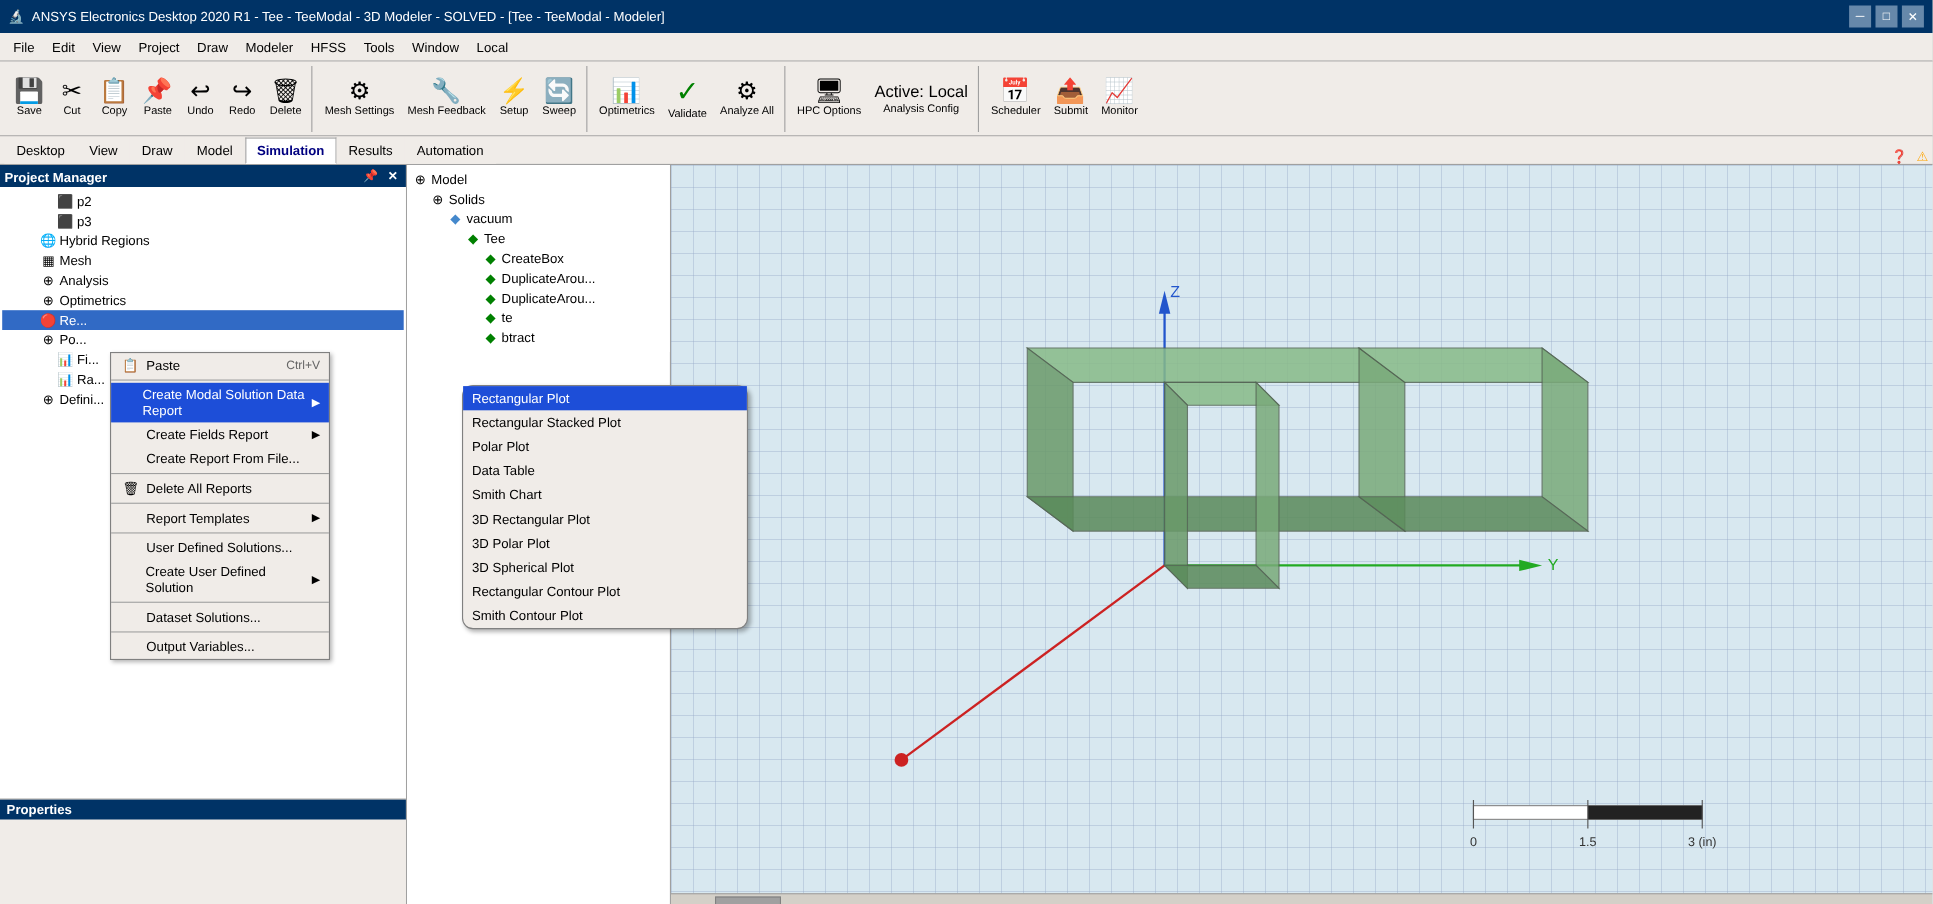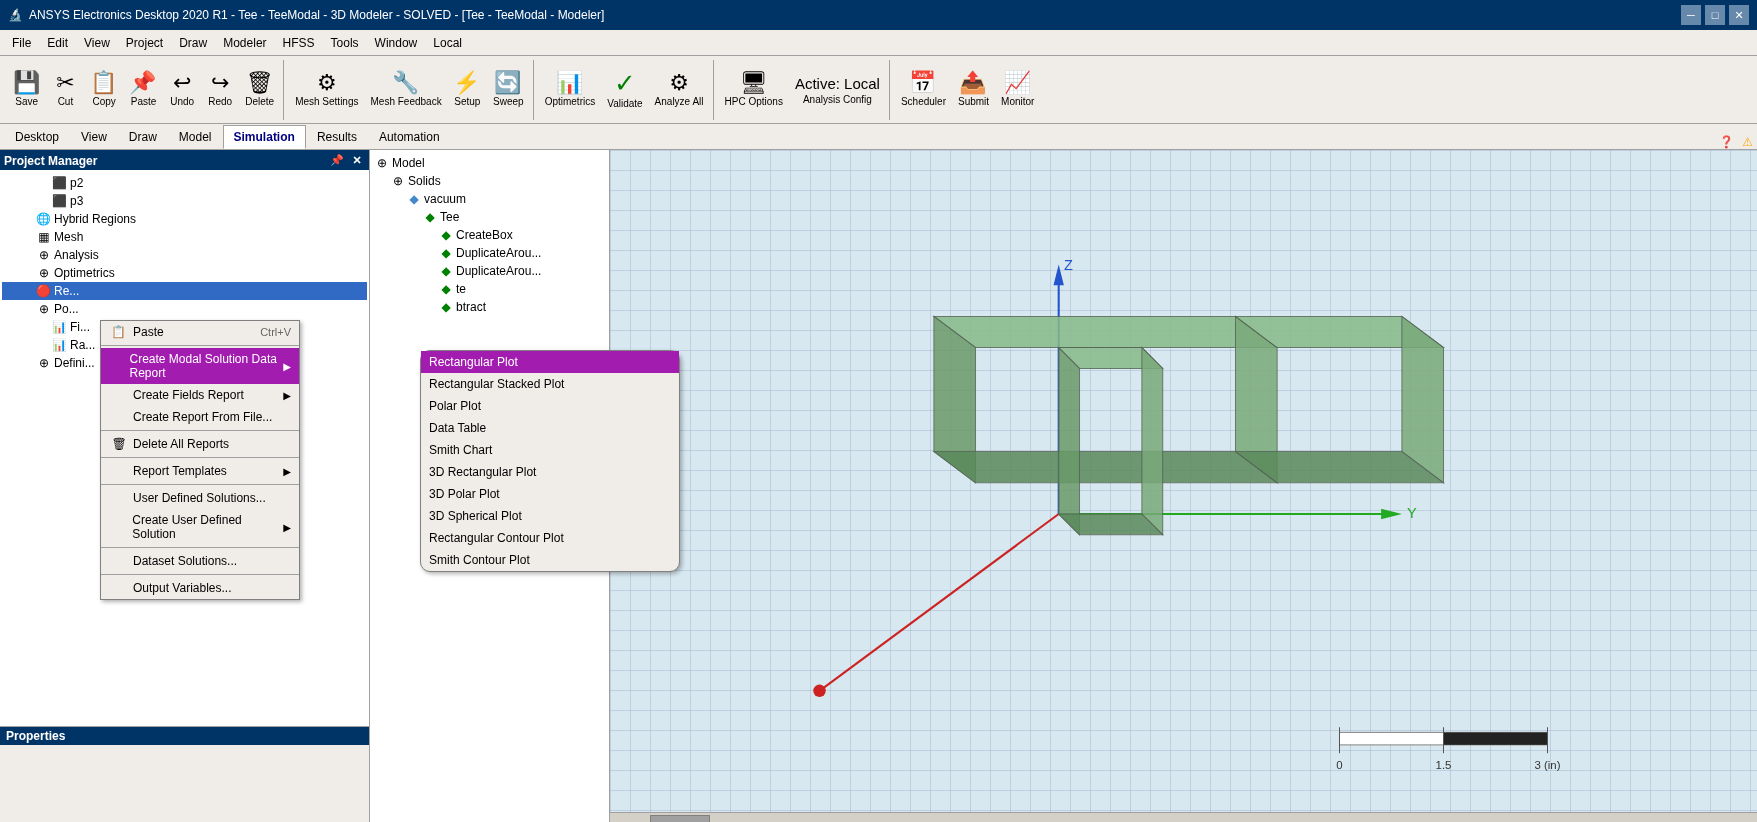--- a/index.html
+++ b/index.html
@@ -182,21 +182,21 @@
     }
     .context-menu-item {
       display: flex;
       align-items: center;
       padding: 4px 8px;
       cursor: pointer;
       font-size: 12px;
       position: relative;
       justify-content: space-between;
     }
-    .context-menu-item.highlighted { background: #a21caf; color: white; }
+    .context-menu-item.highlighted { background: #1d4ed8; color: white; }
     .context-menu-item .shortcut { color: #666; font-size: 11px; }
     .context-menu-item .arrow { font-size: 10px; }
     .context-menu-separator { height: 1px; background: #a0a0a0; margin: 2px 0; }
     .context-menu-icon { width: 20px; display: inline-flex; align-items: center; justify-content: center; margin-right: 4px; font-size: 12px; }
 
     
     .viewport {
       flex: 1;
       background: #e8f0f8;
       position: relative;

